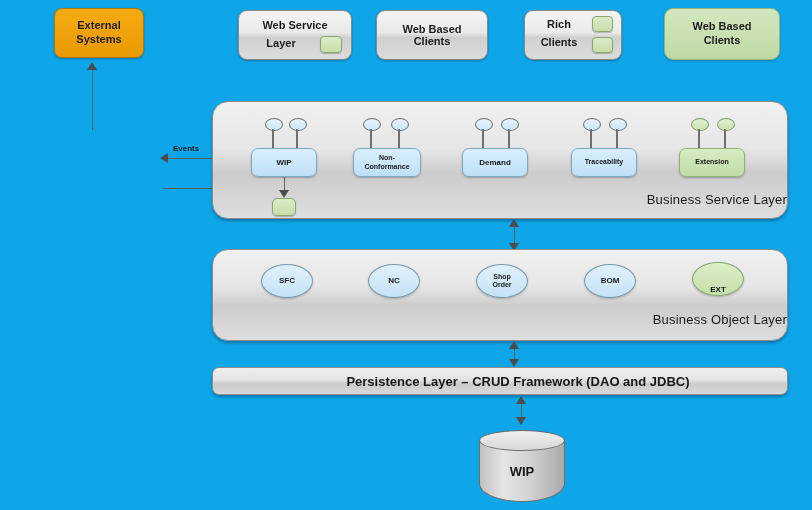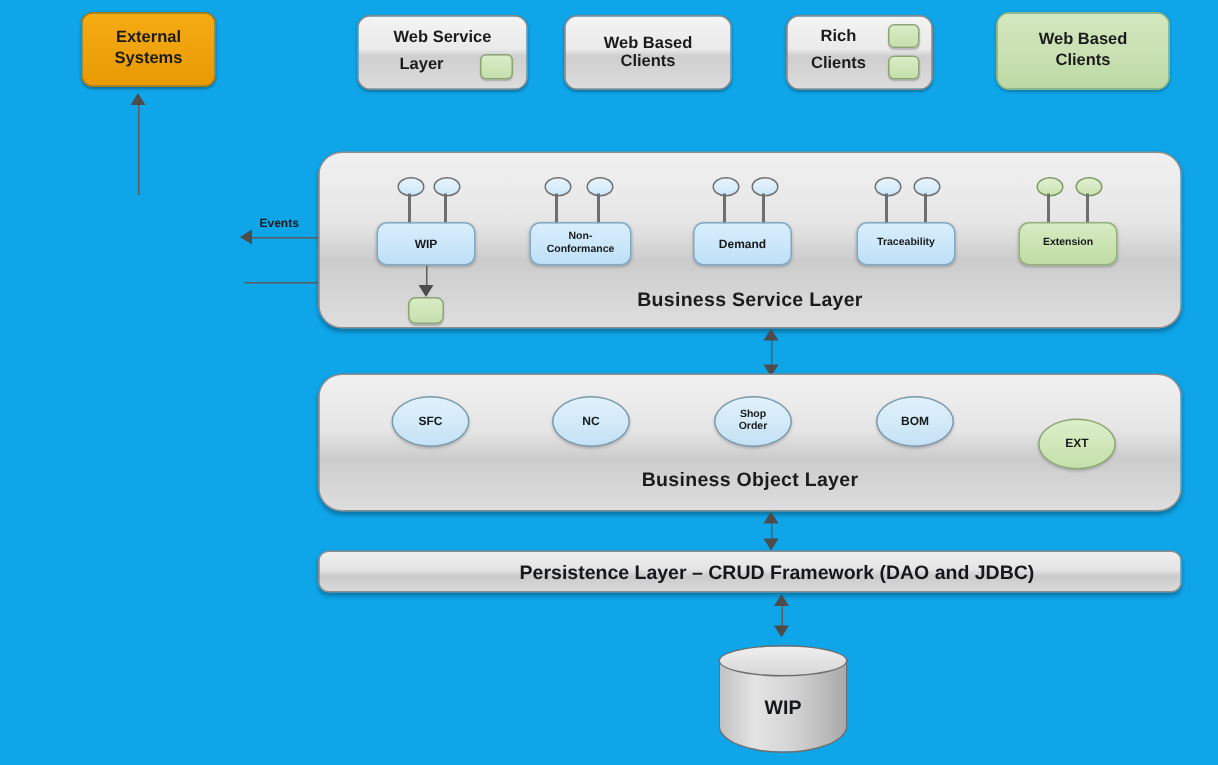--- a/index.html
+++ b/index.html
@@ -82,22 +82,22 @@
     box-sizing: border-box;
     border: 1px solid #8d8d8d;
     border-radius: 16px;
     background: linear-gradient(to bottom, #f0f0f0 0%, #e6e6e6 40%, #cccccc 62%, #dedede 100%);
     box-shadow: 0 2px 3px rgba(0,0,0,0.30);
   }
   .layer-title {
     position: absolute;
     left: 0;
     right: 0;
-    text-align: center;
-    font-weight: bold;
+    text-align: right;
+    font-weight: normal;
     color: #1b1b1b;
     letter-spacing: .2px;
   }
 
   
   .svc {
     position: absolute;
     box-sizing: border-box;
     border: 1px solid #7fa8c4;
     border-radius: 7px;
@@ -363,21 +363,21 @@
       </div>
       <div class="bobj" style="left:263px; top:14px; width:52px; height:34px; font-size:7px;">
         <div>
           <div>Shop</div>
           <div>Order</div>
         </div>
       </div>
       <div class="bobj" style="left:371px; top:14px; width:52px; height:34px; font-size:8px;">
         <span>BOM</span>
       </div>
-      <div class="bobj green" style="left:479px; top:29px; width:52px; height:34px; font-size:8px;">
+      <div class="bobj green" style="left:479px; top:12px; width:52px; height:34px; font-size:8px;align-items:flex-end;">
         <span>EXT</span>
       </div>
 
       <div class="layer-title" style="top:62px; font-size:13px;">Business Object Layer</div>
     </div>
   </div>
 
   <div class="vline" style="left:514px; top:348px; height:14px;"></div>
   <div class="arrow-up" style="left:509px; top:341px;"></div>
   <div class="arrow-down" style="left:509px; top:359px;"></div>

